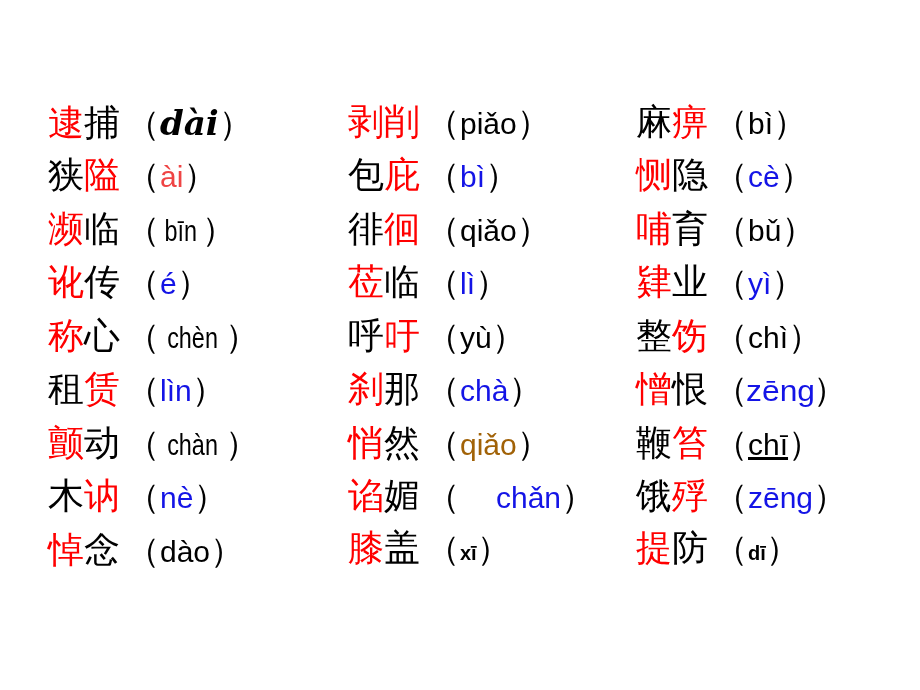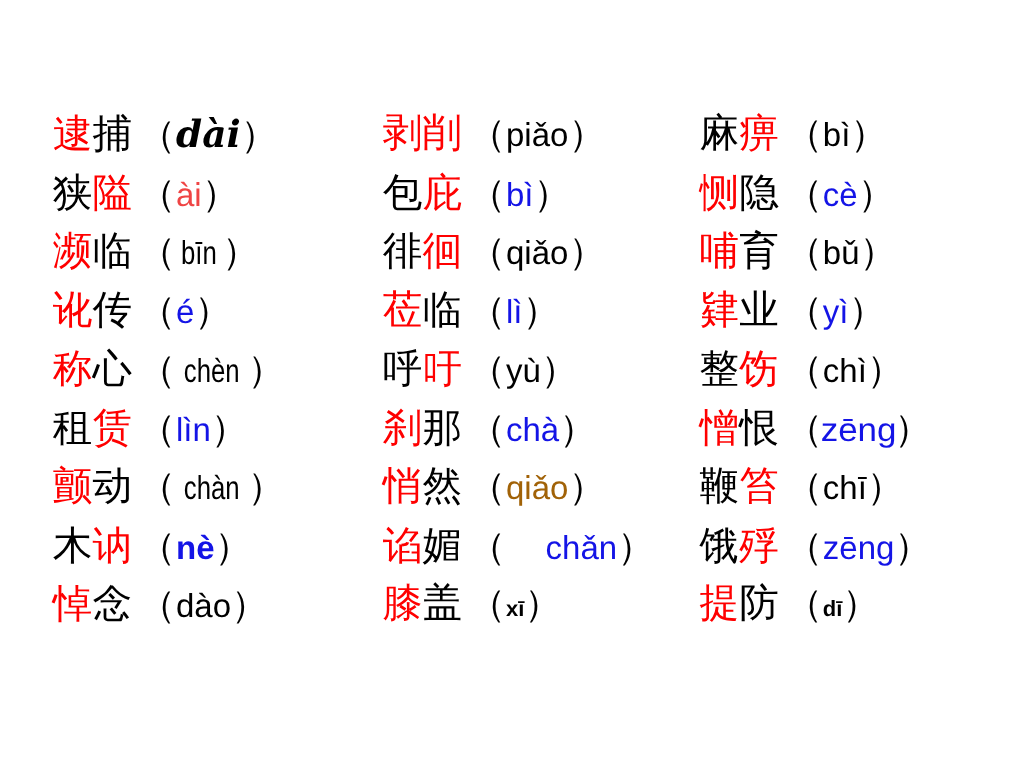--- a/index.html
+++ b/index.html
@@ -123,24 +123,24 @@
           <td class="col-c"><span class="entry"><span class="word" style="color: rgb(0, 0, 0);">整</span><span class="word" style="color: rgb(255, 0, 0);">饬</span><span class="sp-s"></span><span class="paren">（</span><span class="pin " style="color: rgb(0, 0, 0);">chì</span><span class="paren">）</span></span></td>
         </tr>
         <tr>
           <td class="col-a"><span class="entry"><span class="word" style="color: rgb(0, 0, 0);">租</span><span class="word" style="color: rgb(255, 0, 0);">赁</span><span class="sp-s"></span><span class="paren">（</span><span class="pin " style="color: rgb(20, 20, 230);">lìn</span><span class="paren">）</span></span></td>
           <td class="col-b"><span class="entry"><span class="word" style="color: rgb(255, 0, 0);">刹</span><span class="word" style="color: rgb(0, 0, 0);">那</span><span class="sp-s"></span><span class="paren">（</span><span class="pin " style="color: rgb(20, 20, 230);">chà</span><span class="paren">）</span></span></td>
           <td class="col-c"><span class="entry"><span class="word" style="color: rgb(255, 0, 0);">憎</span><span class="word" style="color: rgb(0, 0, 0);">恨</span><span class="sp-s"></span><span class="paren">（</span><span class="pin wide" style="color: rgb(20, 20, 230);">zēng</span><span class="paren">）</span></span></td>
         </tr>
         <tr>
           <td class="col-a"><span class="entry"><span class="word" style="color: rgb(255, 0, 0);">颤</span><span class="word" style="color: rgb(0, 0, 0);">动</span><span class="sp-s"></span><span class="paren">（</span><span class="pin narrow" style="color: rgb(0, 0, 0);">chàn</span><span class="paren">）</span></span></td>
           <td class="col-b"><span class="entry"><span class="word" style="color: rgb(255, 0, 0);">悄</span><span class="word" style="color: rgb(0, 0, 0);">然</span><span class="sp-s"></span><span class="paren">（</span><span class="pin " style="color: #a16207; margin-top: 19px;">qiǎo</span><span class="paren">）</span></span></td>
-          <td class="col-c"><span class="entry"><span class="word" style="color: rgb(0, 0, 0);">鞭</span><span class="word" style="color: rgb(255, 0, 0);">笞</span><span class="sp-s"></span><span class="paren">（</span><span class="pin " style="color: rgb(0, 0, 0);">chī</span><span class="paren">）</span></span></td>
+          <td class="col-c"><span class="entry"><span class="word" style="color: rgb(0, 0, 0);">鞭</span><span class="word" style="color: rgb(255, 0, 0);">笞</span><span class="sp-s"></span><span class="paren">（</span><span class="pin " style="color: rgb(0, 0, 0); text-decoration: underline;">chī</span><span class="paren">）</span></span></td>
         </tr>
         <tr>
-          <td class="col-a"><span class="entry"><span class="word" style="color: rgb(0, 0, 0);">木</span><span class="word" style="color: rgb(255, 0, 0);">讷</span><span class="sp-s"></span><span class="paren">（</span><span class="pin " style="color: rgb(20, 20, 230); font-weight: bold;">nè</span><span class="paren">）</span></span></td>
+          <td class="col-a"><span class="entry"><span class="word" style="color: rgb(0, 0, 0);">木</span><span class="word" style="color: rgb(255, 0, 0);">讷</span><span class="sp-s"></span><span class="paren">（</span><span class="pin " style="color: rgb(20, 20, 230);">nè</span><span class="paren">）</span></span></td>
           <td class="col-b"><span class="entry"><span class="word" style="color: rgb(255, 0, 0);">谄</span><span class="word" style="color: rgb(0, 0, 0);">媚</span><span class="sp-s"></span><span class="paren">（</span><span class="pin " style="color: rgb(20, 20, 230); margin-left: 36px;">chǎn</span><span class="paren">）</span></span></td>
           <td class="col-c"><span class="entry"><span class="word" style="color: rgb(0, 0, 0);">饿</span><span class="word" style="color: rgb(255, 0, 0);">殍</span><span class="sp-s"></span><span class="paren">（</span><span class="pin " style="color: rgb(20, 20, 230);">zēng</span><span class="paren">）</span></span></td>
         </tr>
         <tr>
           <td class="col-a"><span class="entry"><span class="word" style="color: rgb(255, 0, 0);">悼</span><span class="word" style="color: rgb(0, 0, 0);">念</span><span class="sp-s"></span><span class="paren">（</span><span class="pin " style="color: rgb(0, 0, 0);">dào</span><span class="paren">）</span></span></td>
           <td class="col-b"><span class="entry"><span class="word" style="color: rgb(255, 0, 0);">膝</span><span class="word" style="color: rgb(0, 0, 0);">盖</span><span class="sp-s"></span><span class="paren">（</span><span class="pin bold" style="color: rgb(0, 0, 0);">xī</span><span class="paren">）</span></span></td>
           <td class="col-c"><span class="entry"><span class="word" style="color: rgb(255, 0, 0);">提</span><span class="word" style="color: rgb(0, 0, 0);">防</span><span class="sp-s"></span><span class="paren">（</span><span class="pin bold" style="color: rgb(0, 0, 0);">dī</span><span class="paren">）</span></span></td>
         </tr>
       </tbody>
   </table>

